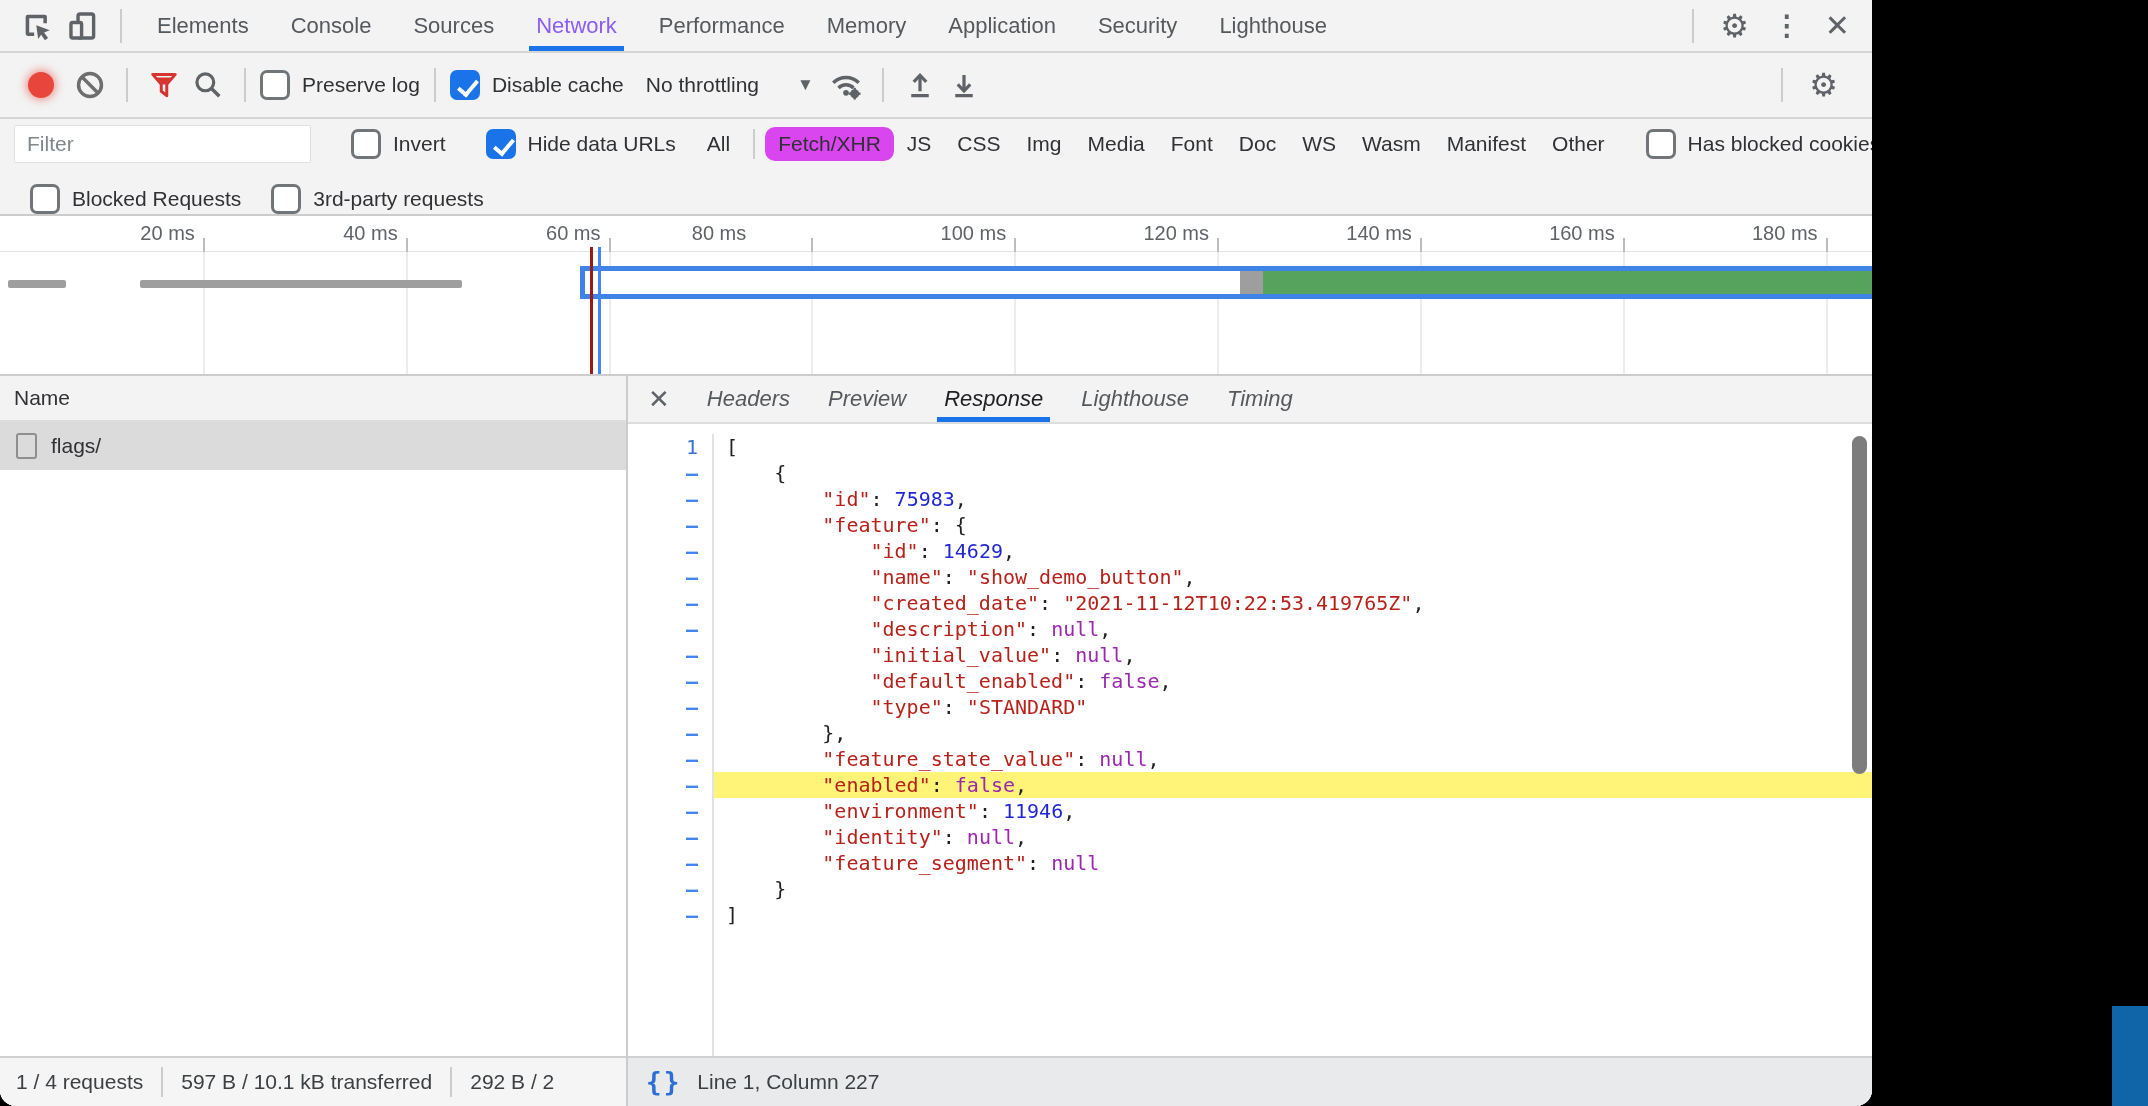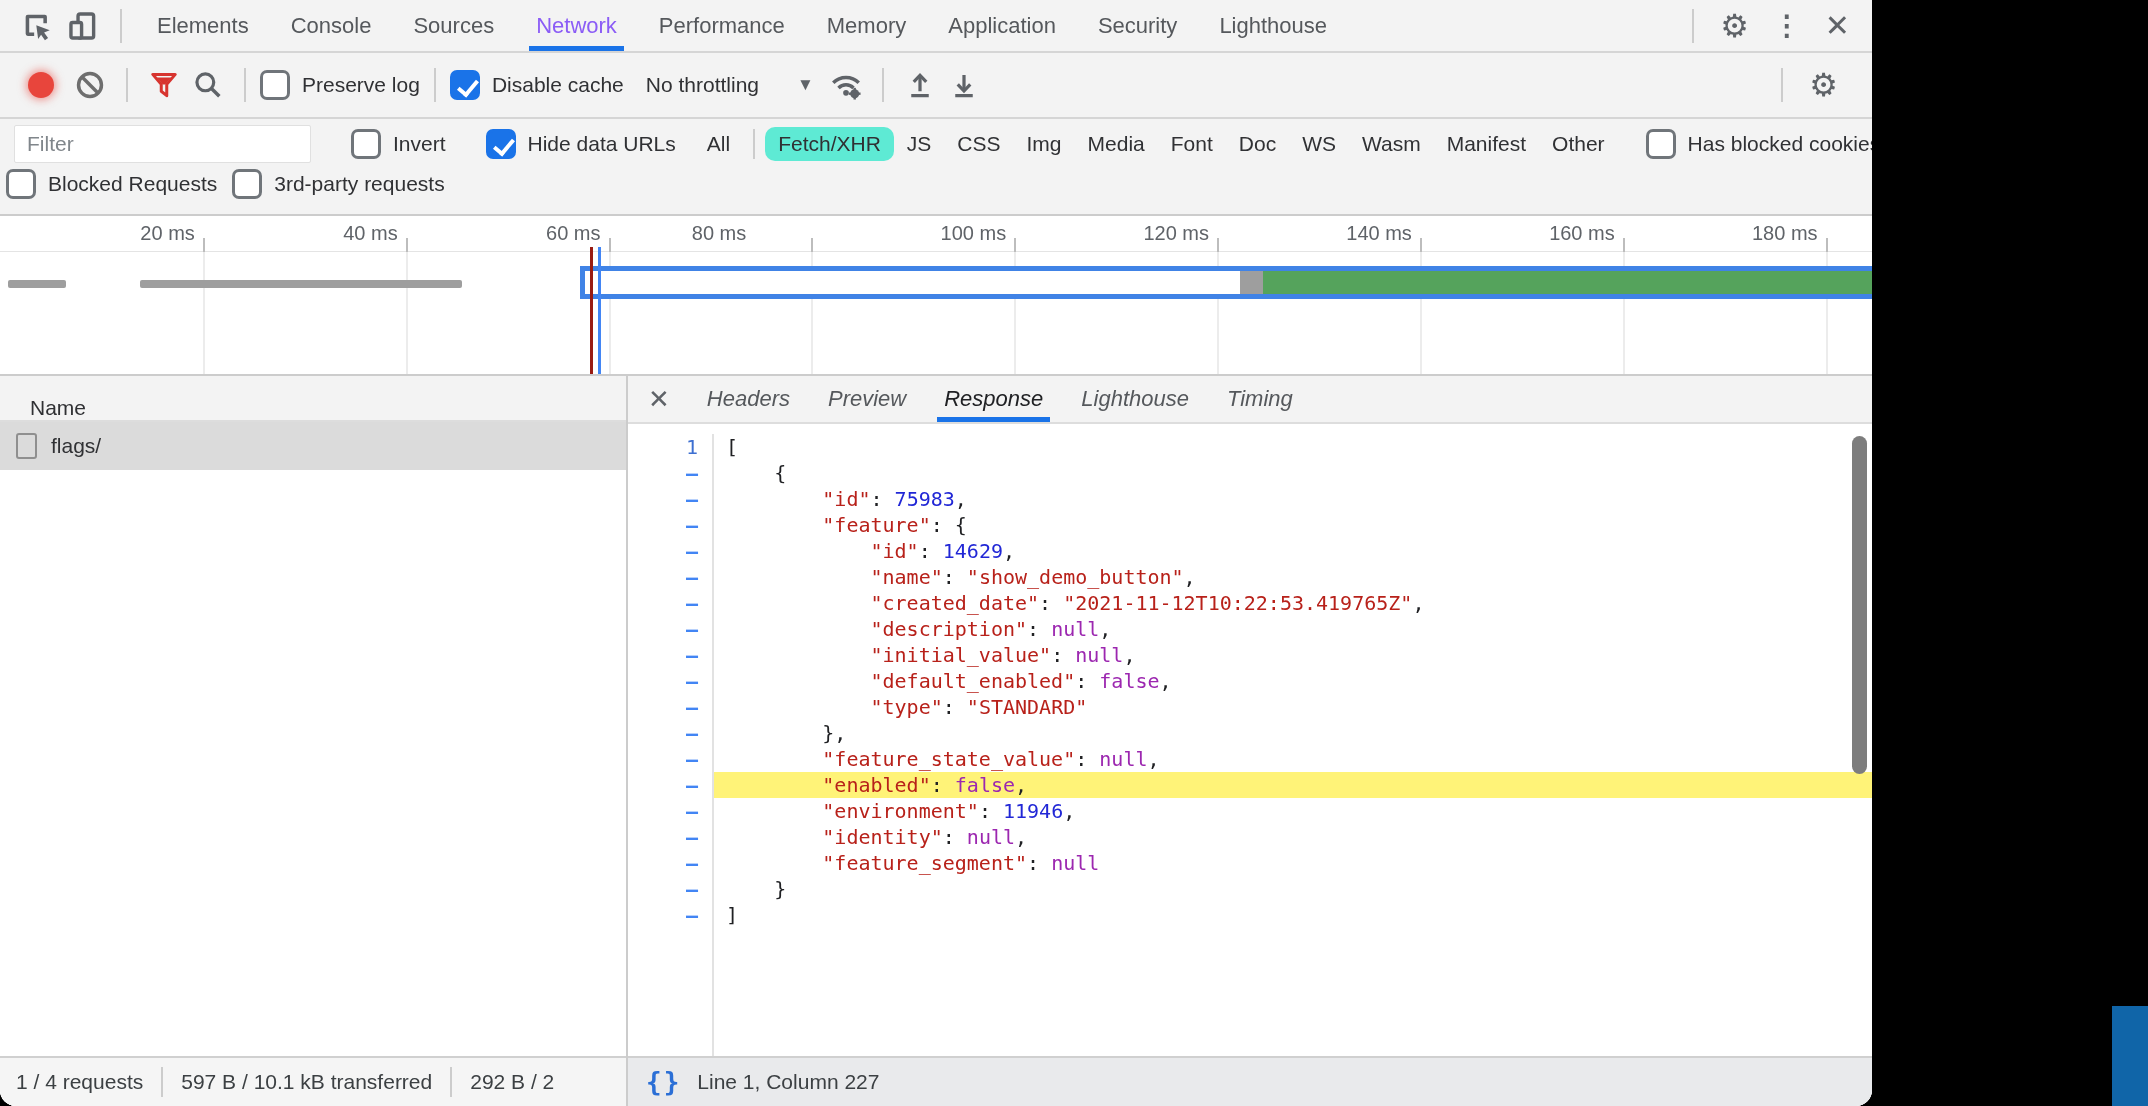--- a/index.html
+++ b/index.html
@@ -36,41 +36,41 @@
   #throttle .arrow { font-size:17px; color:#5f6368; margin-left:38px; }
   #row-net .right { margin-left:auto; display:flex; align-items:center; padding-right:8px; }
 
   
   #row-filter { height:50px; flex:none; display:flex; align-items:center; padding-left:14px; }
   #filter-input { width:332px; height:38px; border:1px solid #e0e0e0; background:#fff; border-radius:2px; font-size:21px; padding:0 12px; color:#303134; outline:none; font-family:"Liberation Sans",sans-serif; }
   #filter-input::placeholder { color:#80868b; }
   #row-filter .check-item { margin-left:40px; }
   #types { display:flex; align-items:center; margin-left:18px; }
   .chip { font-size:21px; color:#303134; padding:5px 13px; border-radius:10px; cursor:pointer; white-space:nowrap; }
-  .chip.active { background:#5eead4; }
+  .chip.active { background:#d946ef; }
   .type-sep { width:2px; height:30px; background:#ccc; margin:0 10px; }
 
   
-  #row-blocked { height:47px; flex:none; display:flex; align-items:flex-start; gap:15px; padding-left:6px; border-bottom:2px solid #ccc; }
+  #row-blocked { height:47px; flex:none; display:flex; align-items:flex-end; gap:30px; padding-left:30px; border-bottom:2px solid #ccc; }
 
   
   #overview { height:160px; flex:none; position:relative; background:#fff; border-bottom:2px solid #ccc; overflow:hidden; }
   #ruler { position:absolute; left:0; top:0; right:0; height:36px; border-bottom:1px solid #e4e4e4; }
   .grid-label { position:absolute; top:6px; width:150px; text-align:right; font-size:20px; color:#5f6368; }
   .grid-tick { position:absolute; top:22px; width:2px; height:14px; background:#bdbdbd; }
   .grid-line { position:absolute; top:36px; bottom:0; width:2px; background:#ececec; }
   .ov-gray { position:absolute; top:64px; height:8px; background:#9e9e9e; border-radius:2px; }
   #ov-bar { position:absolute; top:50px; height:33px; border:5px solid #4083e6; background:#fff; }
   .ov-seg { position:absolute; top:0; bottom:0; }
   .ov-event { position:absolute; top:31px; bottom:0; width:3px; }
 
   
   #main { flex:1; display:flex; min-height:0; background:#fff; }
   #left-pane { width:628px; flex:none; border-right:2px solid #ccc; display:flex; flex-direction:column; background:#fff; }
-  #name-header { height:46px; flex:none; background:#f3f3f3; border-bottom:2px solid #ddd; display:flex; align-items:flex-end; padding-left:30px; font-size:21px; color:#303134; }
+  #name-header { height:46px; flex:none; background:#f3f3f3; border-bottom:2px solid #ddd; display:flex; align-items:center; padding-left:14px; font-size:21px; color:#303134; }
   .req-row { height:48px; flex:none; display:flex; align-items:center; padding-left:16px; font-size:21px; color:#303134; cursor:pointer; }
   .req-row.selected { background:#dbdbdb; }
   .req-icon { width:21px; height:26px; border:2px solid #8f8f8f; border-radius:3px; margin-right:14px; flex:none; background:transparent; }
   #left-filler { flex:1; background:#fff; }
   .statusbar { height:50px; flex:none; border-top:2px solid #d0d0d0; display:flex; align-items:center; font-size:21px; color:#3c4043; white-space:nowrap; overflow:hidden; }
   #status-left { background:#f5f5f5; padding-left:16px; }
   .st-sep { width:2px; height:30px; background:#ccc; margin:0 18px; flex:none; }
 
   #right-pane { flex:1; display:flex; flex-direction:column; min-width:0; }
   #detail-tabs { height:48px; flex:none; background:#f3f3f3; border-bottom:2px solid #ddd; display:flex; align-items:stretch; }

